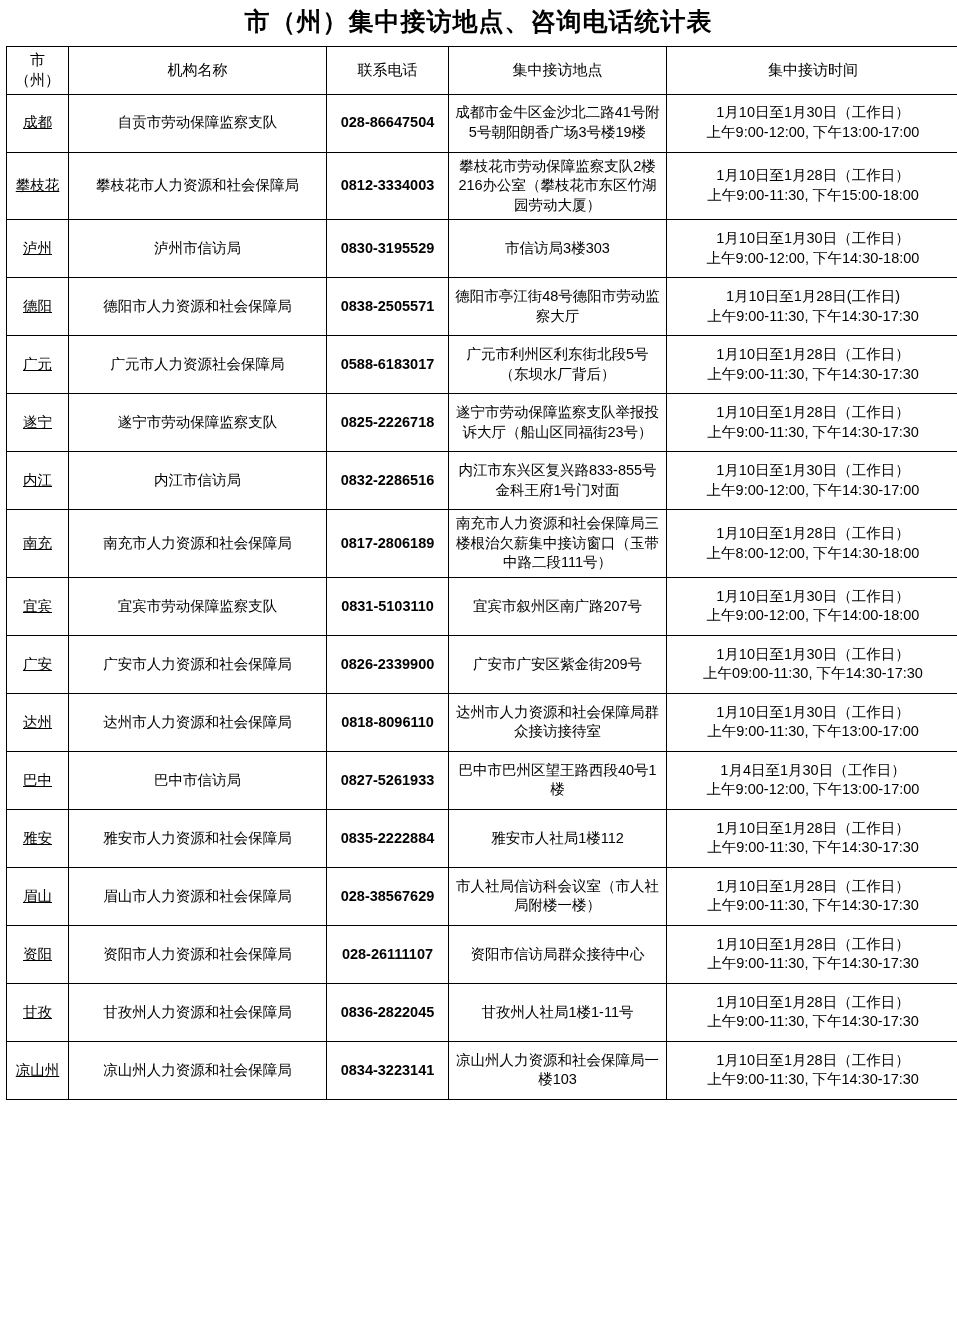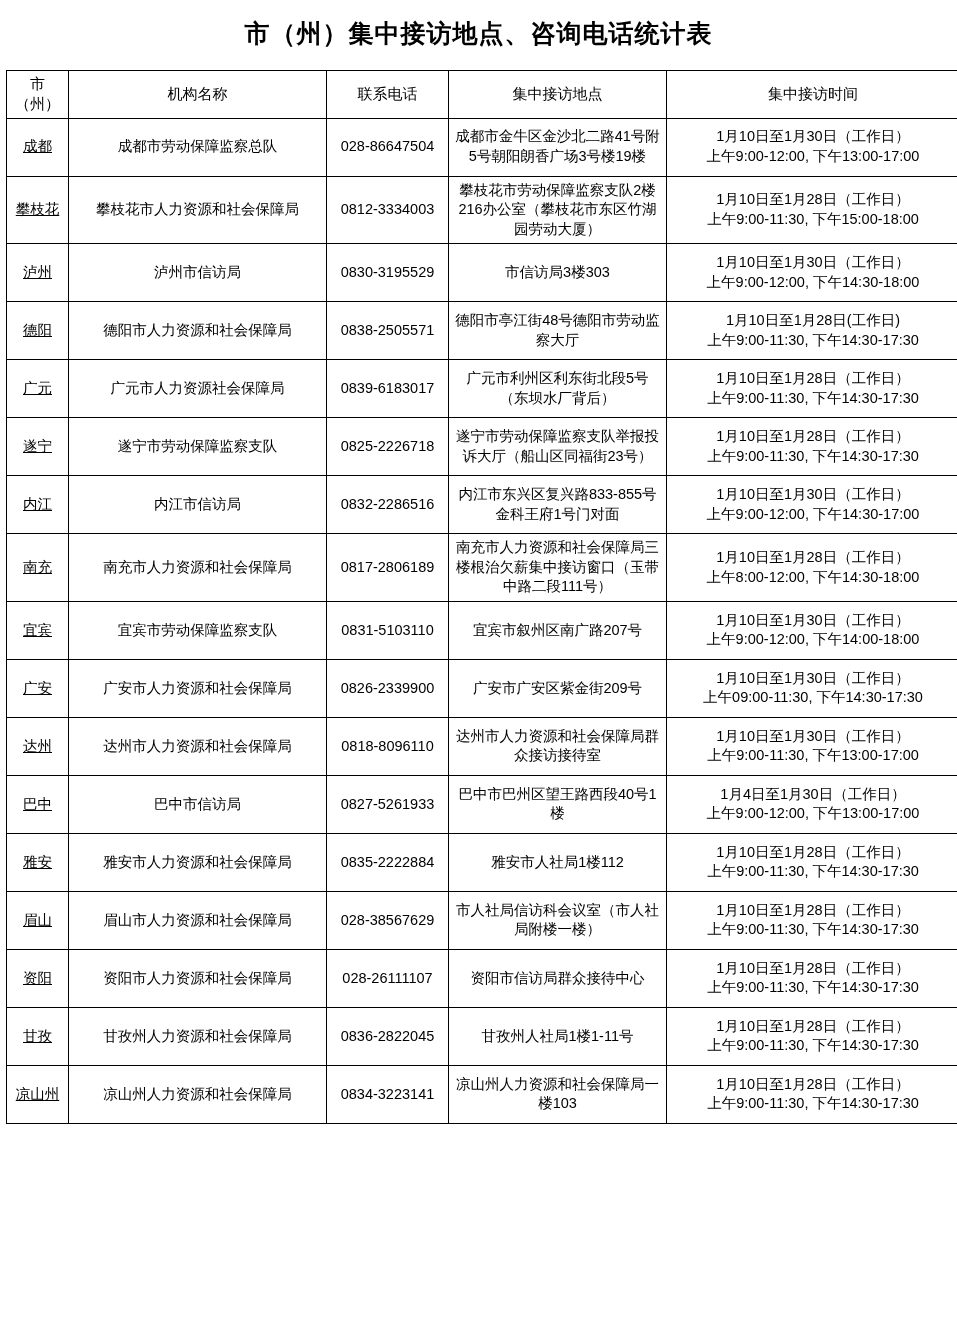--- a/index.html
+++ b/index.html
@@ -17,21 +17,21 @@
     box-sizing: border-box;
     padding: 0;
   }
   .doc-title {
     text-align: center;
     font-family: "Liberation Serif", "DejaVu Serif", serif;
     font-weight: bold;
     font-size: 25px;
     letter-spacing: 1px;
     padding: 5px 0 8px 0;
-    margin: 12px;
+    margin: 0;
   }
   table.stat-table {
     border-collapse: collapse;
     width: 953px;
     margin: 0 6px;
     table-layout: fixed;
   }
   table.stat-table th,
   table.stat-table td {
     border: 1px solid #000000;
@@ -49,21 +49,21 @@
     padding: 3px 2px;
   }
   col.c-city   { width: 62px; }
   col.c-org    { width: 258px; }
   col.c-phone  { width: 122px; }
   col.c-place  { width: 218px; }
   col.c-time   { width: 293px; }
 
   td.cell-city { font-size: 15px; text-decoration: underline; }
   td.cell-org  { font-size: 15px; }
-  td.cell-phone{ font-size: 14.5px; }
+  td.cell-phone{ font-size: 14.5px; font-weight: bold; }
   td.cell-place{ font-size: 14.5px; }
   td.cell-time {
     font-size: 13.5px;
     line-height: 1.5;
   }
   td.cell-time .t-line { display: block; white-space: nowrap; }
   tr.data-row { height: 58px; }
 </style>
 </head>
 <body>
@@ -85,21 +85,21 @@
         <th>市（州）</th>
         <th>机构名称</th>
         <th>联系电话</th>
         <th>集中接访地点</th>
         <th>集中接访时间</th>
       </tr>
     </thead>
     <tbody id="table-body">
         <tr class="data-row">
           <td class="cell-city">成都</td>
-          <td class="cell-org">成都市劳动保障监察总队</td>
+          <td class="cell-org">自贡市劳动保障监察支队</td>
           <td class="cell-phone">028-86647504</td>
           <td class="cell-place">成都市金牛区金沙北二路41号附5号朝阳朗香广场3号楼19楼</td>
           <td class="cell-time">
             <span class="t-line">1月10日至1月30日（工作日）</span>
             <span class="t-line">上午9:00-12:00, 下午13:00-17:00</span>
           </td>
         </tr>
         <tr class="data-row">
           <td class="cell-city">攀枝花</td>
           <td class="cell-org">攀枝花市人力资源和社会保障局</td>
@@ -126,21 +126,21 @@
           <td class="cell-phone">0838-2505571</td>
           <td class="cell-place">德阳市亭江街48号德阳市劳动监察大厅</td>
           <td class="cell-time">
             <span class="t-line">1月10日至1月28日(工作日)</span>
             <span class="t-line">上午9:00-11:30, 下午14:30-17:30</span>
           </td>
         </tr>
         <tr class="data-row">
           <td class="cell-city">广元</td>
           <td class="cell-org">广元市人力资源社会保障局</td>
-          <td class="cell-phone">0839-6183017</td>
+          <td class="cell-phone">0588-6183017</td>
           <td class="cell-place">广元市利州区利东街北段5号（东坝水厂背后）</td>
           <td class="cell-time">
             <span class="t-line">1月10日至1月28日（工作日）</span>
             <span class="t-line">上午9:00-11:30, 下午14:30-17:30</span>
           </td>
         </tr>
         <tr class="data-row">
           <td class="cell-city">遂宁</td>
           <td class="cell-org">遂宁市劳动保障监察支队</td>
           <td class="cell-phone">0825-2226718</td>

